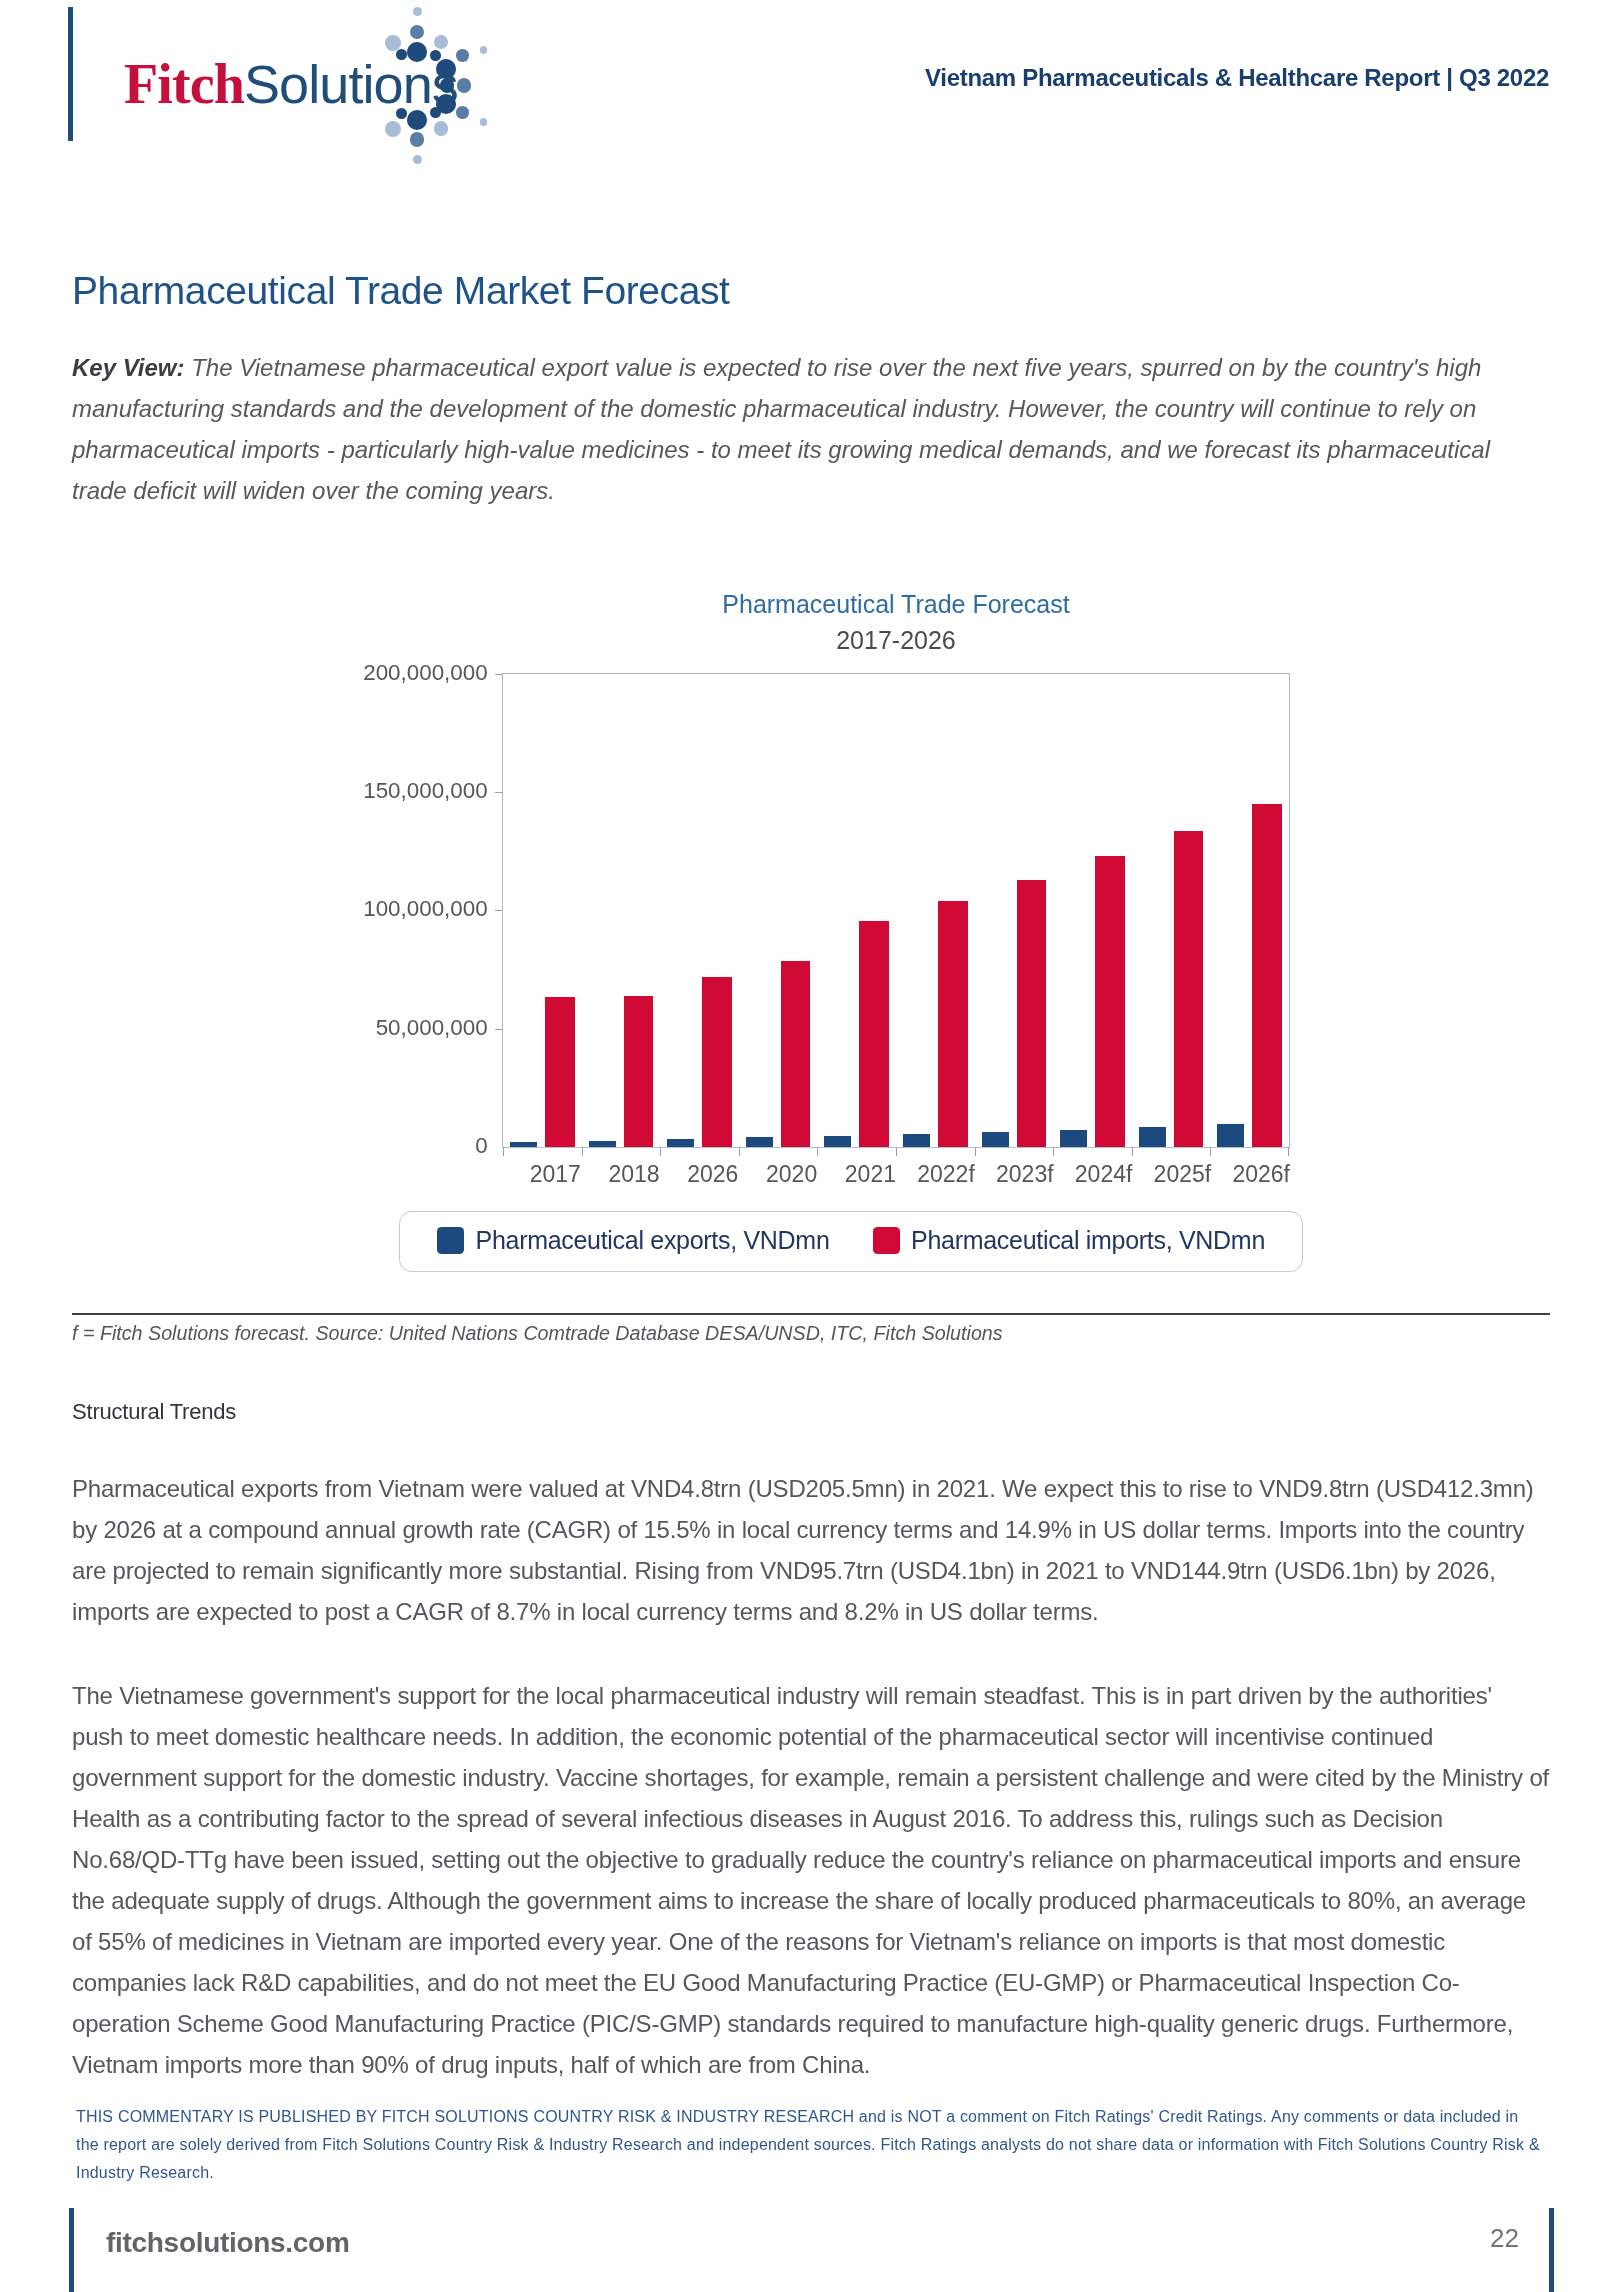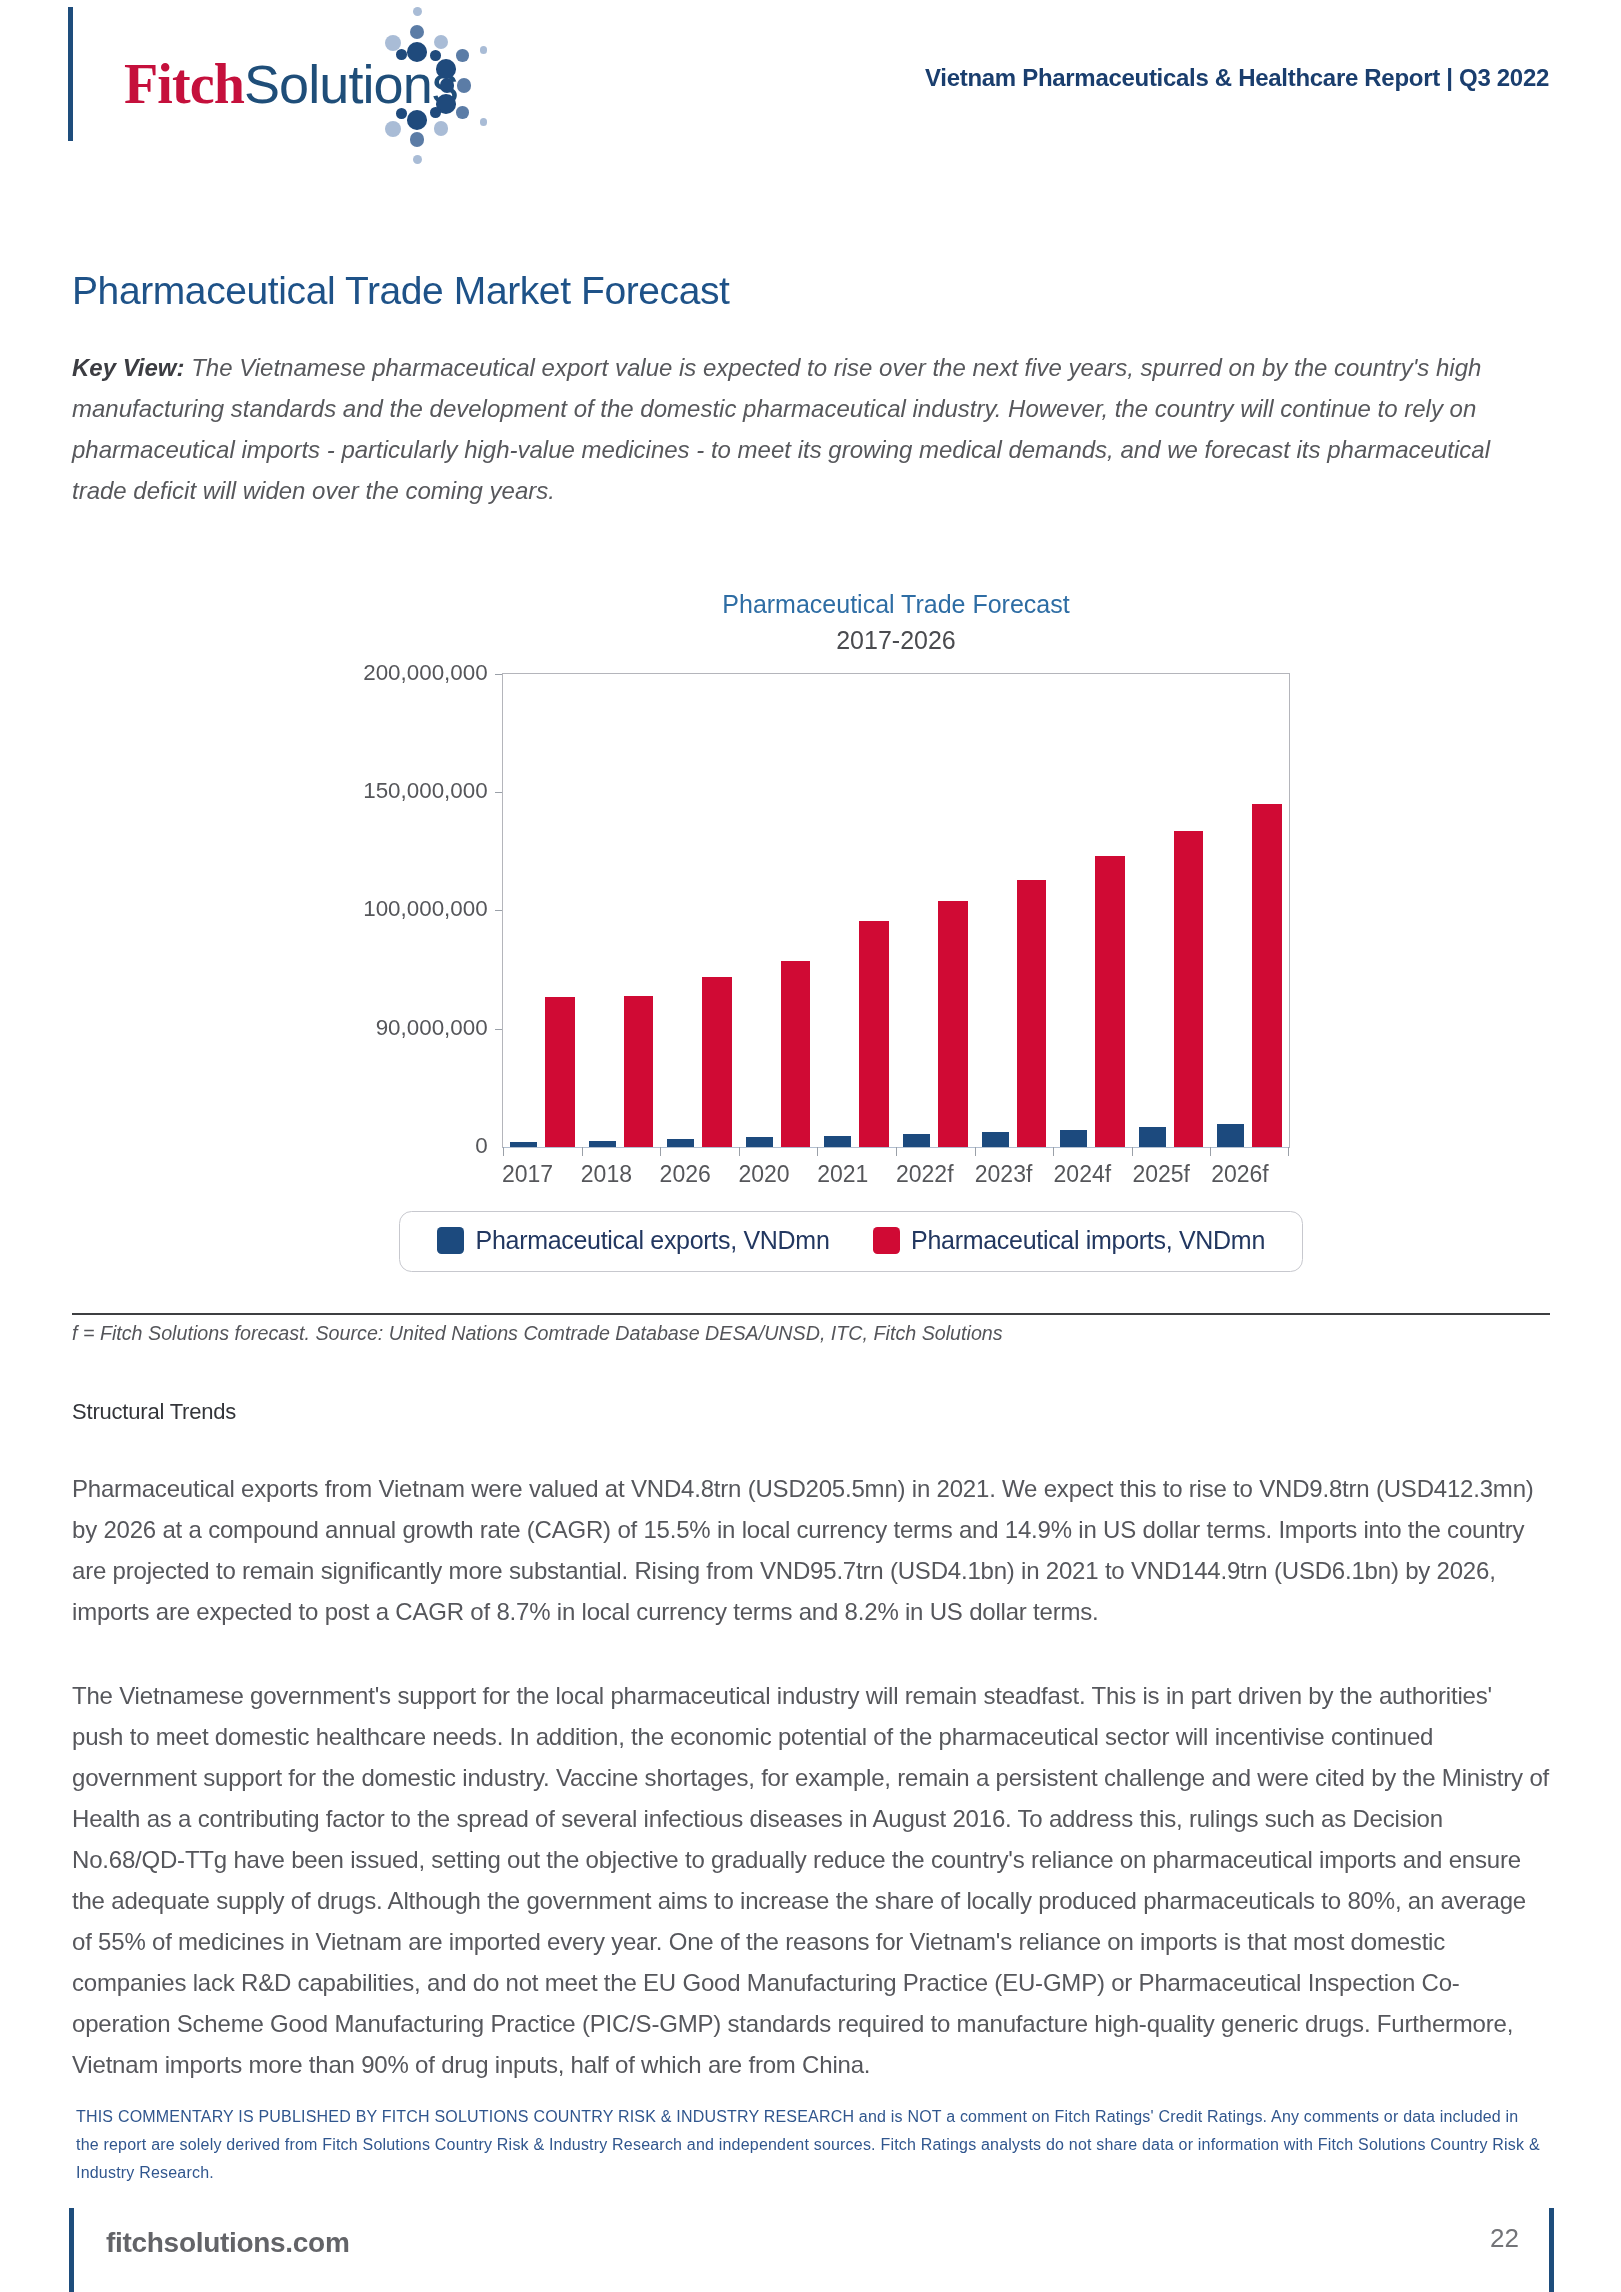--- a/index.html
+++ b/index.html
@@ -49,21 +49,21 @@
     position:relative;width:786px;height:473px;
     border:0.9px solid #b4b5bb;border-bottom-color:#b2bfd0;
     background:#ffffff;
   }
   .bar-groups{position:absolute;inset:0;display:flex;}
   .bar-group{flex:1;display:flex;align-items:flex-end;justify-content:center;gap:8px;}
   .bar{display:block;}
   .xtick{position:absolute;width:0.9px;height:9px;background:#9aa0a8;top:473px;}
   .ytick{position:absolute;width:7.2px;height:0.9px;background:#9aa0a8;left:-8px;}
   .x-col{display:flex;margin-left:206px;width:788px;margin-top:12.5px;}
-  .x-col .xlab{flex:1;text-align:left;font-size:23px;color:#55565a;}
+  .x-col .xlab{flex:1;text-align:right;font-size:23px;color:#55565a;}
   .legend{
     margin:23px 0 0 103px;width:904px;
     border:1.8px solid #c7c8ce;border-radius:12.5px;
     display:flex;justify-content:center;gap:43px;
     padding:14.3px 0 16px 0;box-sizing:border-box;
   }
   .legend-item{display:flex;align-items:center;gap:11.6px;}
   .swatch{width:27px;height:27px;border-radius:4.5px;display:inline-block;}
   .legend-label{font-size:25px;font-weight:500;color:#223760;letter-spacing:-0.3px;}
   
@@ -124,21 +124,21 @@
     <h1 class="page-title">Pharmaceutical Trade Market Forecast</h1>
 
     <p class="keyview"><span class="kv-label">Key View:</span><span> The Vietnamese pharmaceutical export value is expected to rise over the next five years, spurred on by the country's high manufacturing standards and the development of the domestic pharmaceutical industry. However, the country will continue to rely on pharmaceutical imports - particularly high-value medicines - to meet its growing medical demands, and we forecast its pharmaceutical trade deficit will widen over the coming years.</span></p>
 
     <div class="chart-wrap">
       <div class="chart-title">Pharmaceutical Trade Forecast</div>
       <div class="chart-subtitle">2017-2026</div>
       <div class="chart-body">
         <div class="y-col" id="yCol">
             <div class="ylab" style="top: 473px;">0</div>
-            <div class="ylab" style="top: 355px;">90,000,000</div>
+            <div class="ylab" style="top: 355px;">50,000,000</div>
             <div class="ylab" style="top: 236px;">100,000,000</div>
             <div class="ylab" style="top: 118px;">150,000,000</div>
             <div class="ylab" style="top: 0px;">200,000,000</div>
           </div>
         <div class="plot" id="plot">
           <div class="bar-groups" id="barGroups">
               <div class="bar-group">
                 <div class="bar" style="width: 27px; height: 5.7px; background: rgb(28, 74, 126);"></div>
                 <div class="bar" style="width: 29.6px; height: 150px; background: rgb(208, 10, 52);"></div>
               </div>

